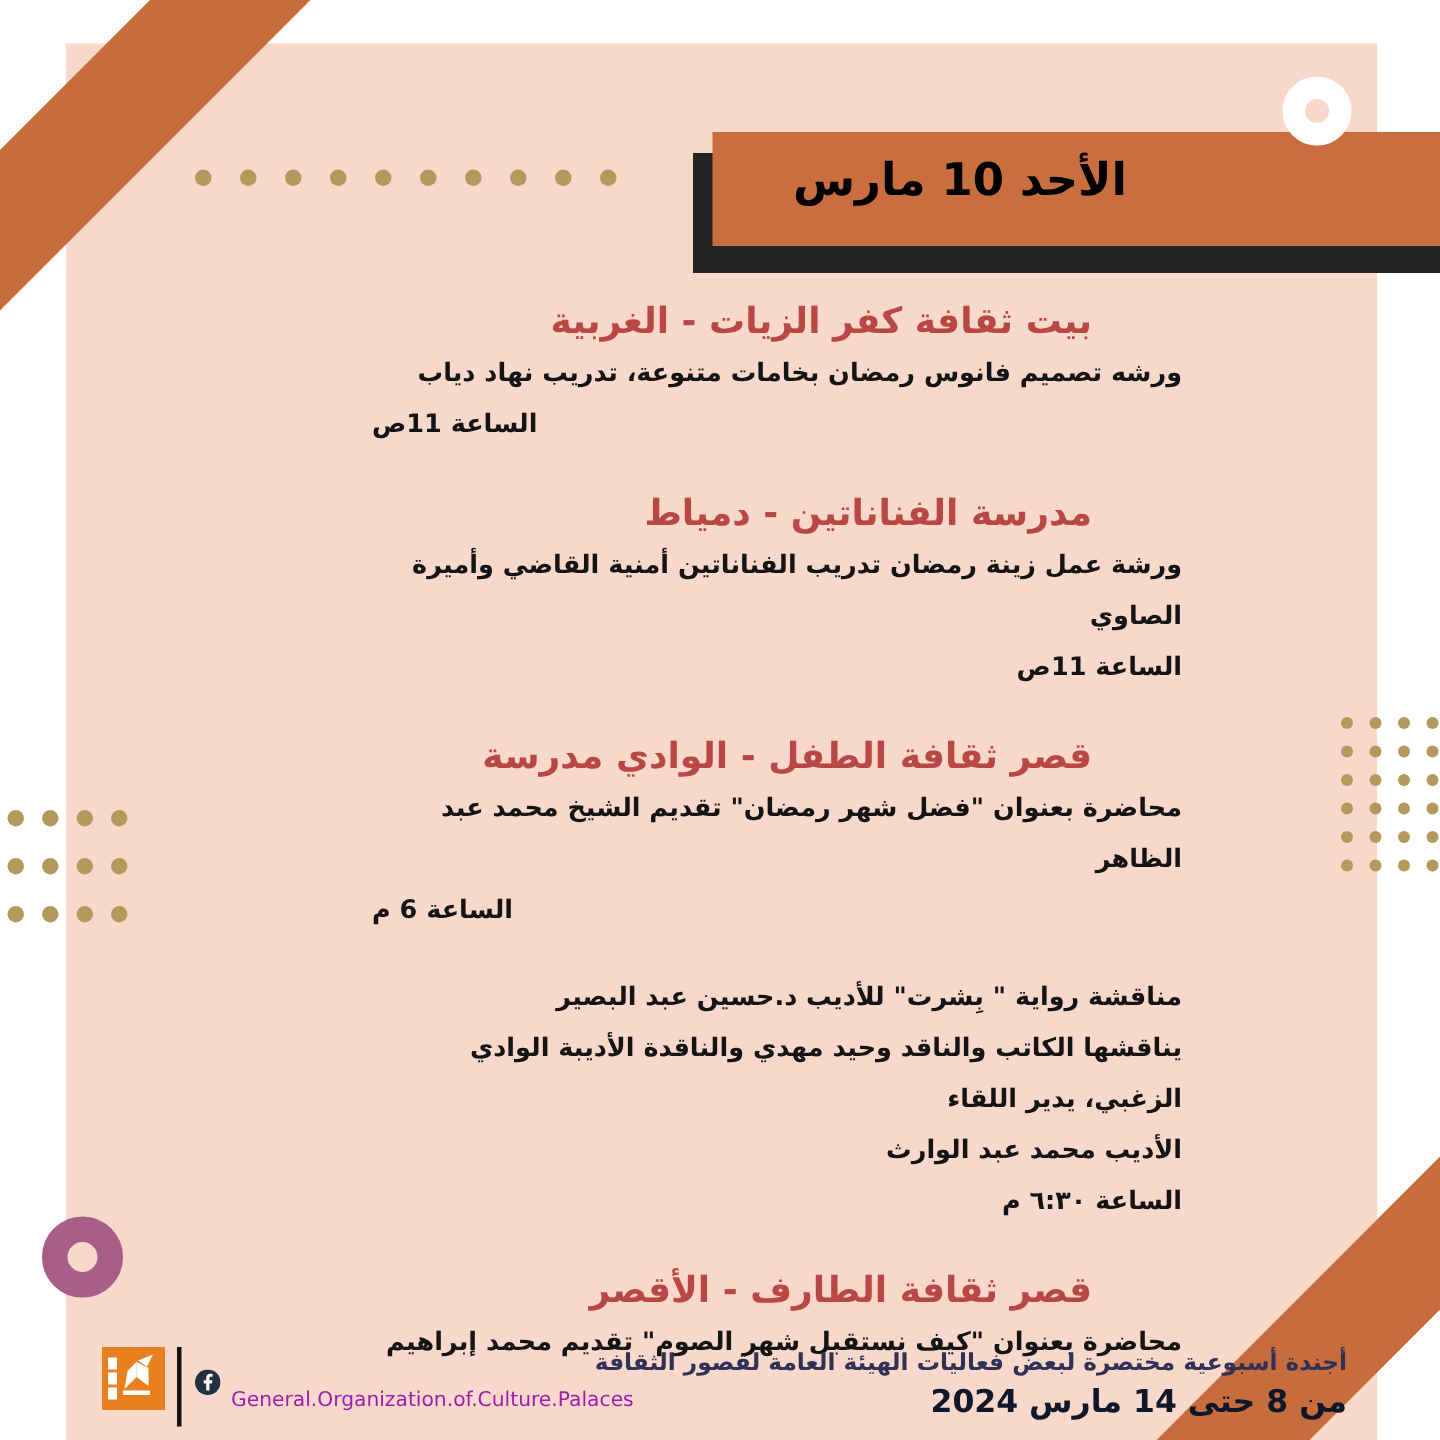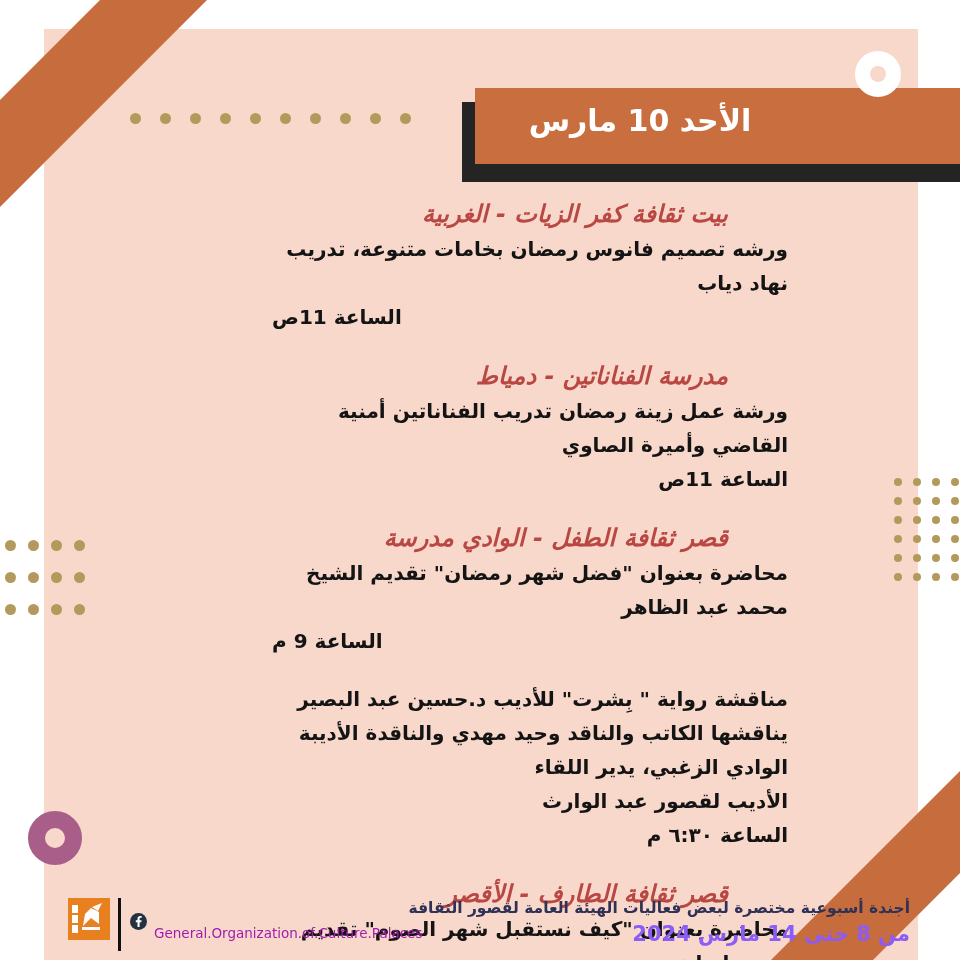--- a/index.html
+++ b/index.html
@@ -20,21 +20,21 @@
   .stripe{left:0;top:0;width:960px;height:960px;background:#c76c3c;pointer-events:none;}
   .stripe-tl{clip-path:polygon(100px 0,207px 0,0 207px,0 100px);}
   .stripe-br{clip-path:polygon(771px 960px,960px 771px,960px 873px,873px 960px);}
 
   
   .banner-shadow{left:462px;top:102px;width:498px;height:80px;background:#242424;}
   .banner{left:475px;top:88px;width:485px;height:76px;background:#c96f3f;}
   .banner-label{
     position:absolute;left:40px;top:0;width:250px;height:64px;
     display:flex;align-items:center;justify-content:center;
-    color:#ffffff;font-size:30px;font-weight:bold;direction:rtl;
+    color:#000000;font-size:30px;font-weight:bold;direction:rtl;
   }
 
   
   .ring{border-radius:50%;background:transparent;}
   .ring-white{left:855px;top:51px;width:16px;height:16px;border:15px solid #ffffff;}
   .ring-purple{left:28px;top:811px;width:20px;height:20px;border:17px solid #a85e88;}
 
   
   .dots{position:absolute;display:grid;}
   #dots-row{left:130px;top:113px;grid-template-columns:repeat(10,11px);column-gap:19px;}
@@ -43,46 +43,46 @@
   .dot{width:100%;aspect-ratio:1/1;border-radius:50%;background:#b39a5c;}
 
   
   .events{
     left:248px;top:196px;width:540px;
     direction:rtl;text-align:right;
   }
   .event{margin-bottom:24px;}
   .venue{
     color:#b94743;font-size:24px;font-weight:bold;line-height:36px;
-    margin-left:0;margin-right:60px;font-style:italic;
+    margin-left:0;margin-right:60px;
   }
   .line{
-    color:#141414;font-size:20px;font-weight:bold;line-height:34px;margin-left:24px;
+    color:#141414;font-size:17px;font-weight:bold;line-height:34px;
   }
   .time-left{text-align:left;padding-left:0;}
   .time-right{text-align:right;}
 
   
   .footer-left{
     left:68px;top:898px;display:flex;align-items:flex-start;
   }
   .logo{width:42px;height:42px;background:#e8801f;flex:0 0 auto;}
   .fdivider{width:3px;height:53px;background:#101010;margin:0 9px 0 8px;}
   .contact{display:flex;flex-direction:column;gap:5px;padding-top:3px;}
   .contact-row{display:flex;align-items:center;gap:7px;cursor:pointer;}
   .contact-row span{
     color:#a21caf;font-size:13.5px;font-weight:normal;
     font-family:"DejaVu Sans", sans-serif;
     margin-top:24px;
   }
   .footer-right{
-    right:50px;top:897px;direction:rtl;margin-left:28px;
+    right:62px;top:897px;direction:rtl;margin-left:28px;
   }
   .agenda-1{color:#2f3156;font-size:15.5px;font-weight:bold;line-height:23px;}
-  .agenda-2{color:#8b5cf6;font-size:21px;font-weight:bold;line-height:28px;}
+  .agenda-2{color:#0f172a;font-size:21px;font-weight:bold;line-height:28px;}
 </style>
 </head>
 <body>
 
 <div class="abs card"></div>
 
 <div class="abs stripe stripe-tl"></div>
 <div class="abs stripe stripe-br"></div>
 
 <div class="abs banner-shadow"></div>
@@ -156,27 +156,27 @@
 
   <div class="event">
     <div class="venue">مدرسة الفناناتين - دمياط</div>
     <div class="line">ورشة عمل زينة رمضان تدريب الفناناتين أمنية القاضي وأميرة الصاوي</div>
     <div class="line time-right">الساعة 11ص</div>
   </div>
 
   <div class="event">
     <div class="venue">قصر ثقافة الطفل - الوادي مدرسة</div>
     <div class="line">محاضرة بعنوان "فضل شهر رمضان" تقديم الشيخ محمد عبد الظاهر</div>
-    <div class="line time-left">الساعة 9 م</div>
+    <div class="line time-left">الساعة 6 م</div>
   </div>
 
   <div class="event">
     <div class="line">مناقشة رواية " بِشرت" للأديب د.حسين عبد البصير</div>
     <div class="line">يناقشها الكاتب والناقد وحيد مهدي والناقدة الأديبة الوادي الزغبي، يدير اللقاء</div>
-    <div class="line">الأديب لقصور عبد الوارث</div>
+    <div class="line">الأديب محمد عبد الوارث</div>
     <div class="line time-right">الساعة ٦:٣٠ م</div>
   </div>
 
   <div class="event">
     <div class="venue">قصر ثقافة الطارف - الأقصر</div>
     <div class="line">محاضرة بعنوان "كيف نستقبل شهر الصوم" تقديم محمد إبراهيم</div>
 
   </div>
 
 </div>

